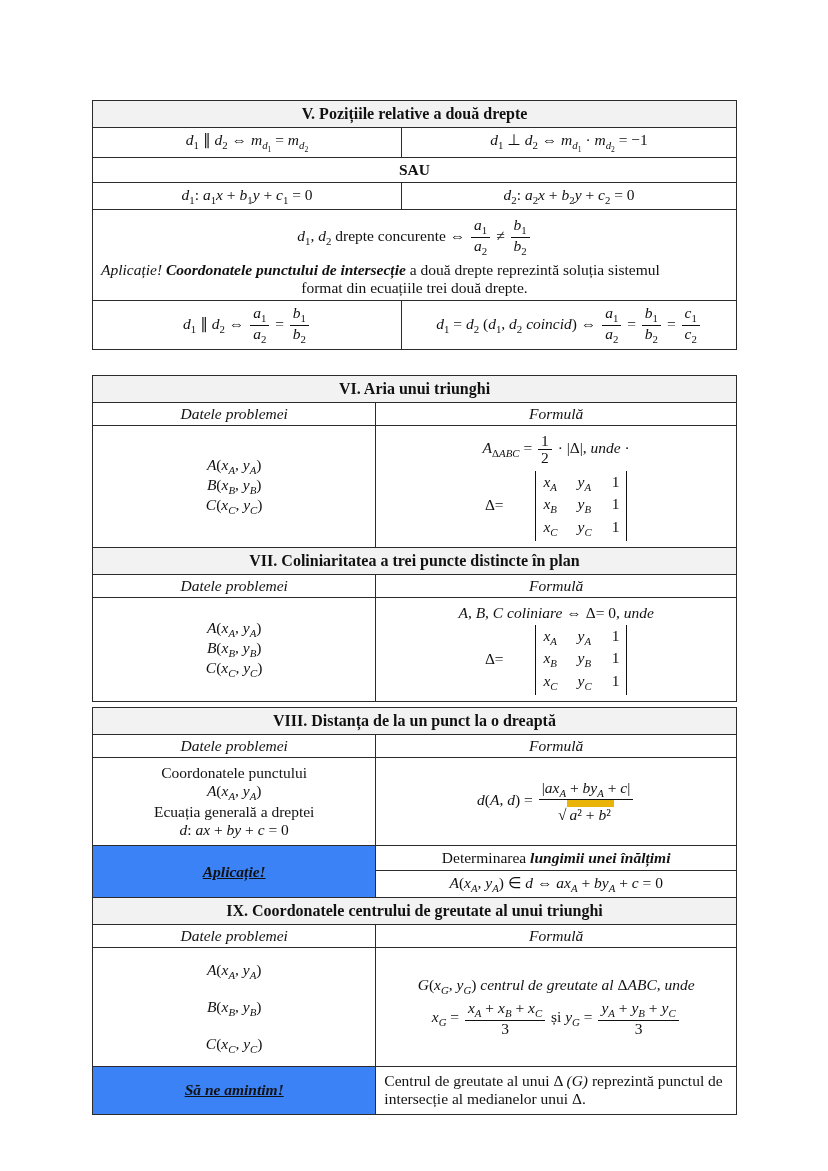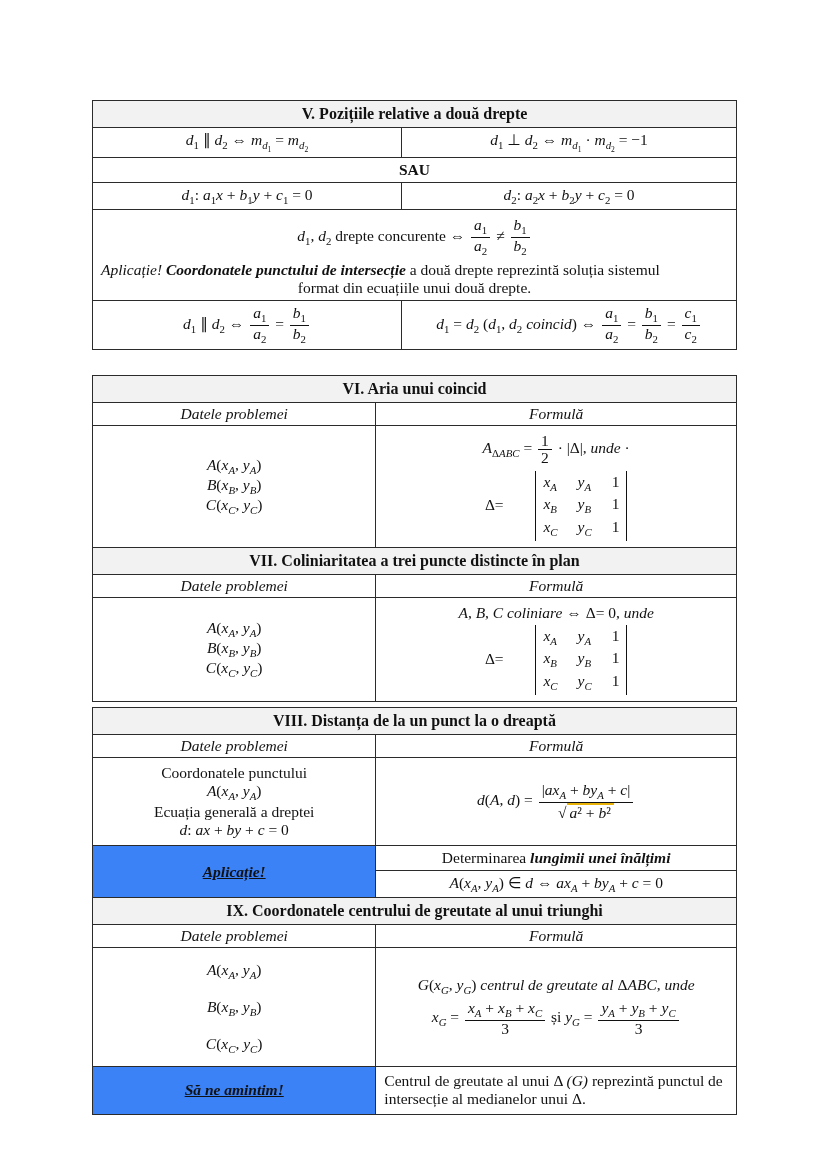--- a/index.html
+++ b/index.html
@@ -19,21 +19,21 @@
   .sau { font-weight:bold; }
   .c48 { width:48%; }
   .c44 { width:44%; }
   sub { font-size:70%; }
   .frac { display:inline-block; vertical-align:middle; text-align:center; line-height:1.05; margin:1px 2px; }
   .frac .num { display:block; border-bottom:1px solid #111; padding:0 3px; }
   .frac .den { display:block; padding:0 3px; }
   .det { display:inline-grid; grid-template-columns:auto auto auto; column-gap:20px;
          border-left:1px solid #111; border-right:1px solid #111; padding:1px 7px;
          vertical-align:middle; text-align:left; line-height:1.35;margin-left:28px; }
-  .radicand { display:inline-block; border-top:2px solid #eab308; padding:0 3px;text-align:right; }
+  .radicand { display:inline-block; border-top:7px solid #eab308; padding:0 3px;text-align:right; }
   .callout { background:#3b82f6; }
   .callout-label { font-weight:bold; font-style:italic; text-decoration:underline; }
   .mathline { margin:3px 0; }
   .obs-left { text-align:left; margin-top:3px; }
   .center { text-align:center; }
   .left-cell { text-align:left; }
   .spaced { line-height:2.4; }
   tr.h46 > td { height:46px; }
   tr.h116 > td { height:116px; }
   tr.h96 > td { height:96px; }
@@ -60,36 +60,36 @@
         <td colspan="2" class="sau">SAU</td>
       </tr>
       <tr>
         <td><i>d</i><sub>1</sub>: <i>a</i><sub>1</sub><i>x</i> + <i>b</i><sub>1</sub><i>y</i> + <i>c</i><sub>1</sub> = 0</td>
         <td><i>d</i><sub>2</sub>: <i>a</i><sub>2</sub><i>x</i> + <i>b</i><sub>2</sub><i>y</i> + <i>c</i><sub>2</sub> = 0</td>
       </tr>
       <tr>
         <td colspan="2">
           <div class="center mathline"><i>d</i><sub>1</sub>, <i>d</i><sub>2</sub> drepte concurente ⇔ <span class="frac"><span class="num"><i>a</i><sub>1</sub></span><span class="den"><i>a</i><sub>2</sub></span></span> ≠ <span class="frac"><span class="num"><i>b</i><sub>1</sub></span><span class="den"><i>b</i><sub>2</sub></span></span></div>
           <div class="obs-left"><i>Aplicație!</i> <b><i>Coordonatele punctului de intersecție</i></b> a două drepte reprezintă soluția sistemul</div>
-          <div class="center">format din ecuațiile unui două drepte.</div>
+          <div class="center">format din ecuațiile trei două drepte.</div>
         </td>
       </tr>
       <tr class="h46">
         <td><i>d</i><sub>1</sub> ∥ <i>d</i><sub>2</sub> ⇔ <span class="frac"><span class="num"><i>a</i><sub>1</sub></span><span class="den"><i>a</i><sub>2</sub></span></span> = <span class="frac"><span class="num"><i>b</i><sub>1</sub></span><span class="den"><i>b</i><sub>2</sub></span></span></td>
         <td><i>d</i><sub>1</sub> = <i>d</i><sub>2</sub> (<i>d</i><sub>1</sub>, <i>d</i><sub>2</sub> <i>coincid</i>) ⇔ <span class="frac"><span class="num"><i>a</i><sub>1</sub></span><span class="den"><i>a</i><sub>2</sub></span></span> = <span class="frac"><span class="num"><i>b</i><sub>1</sub></span><span class="den"><i>b</i><sub>2</sub></span></span> = <span class="frac"><span class="num"><i>c</i><sub>1</sub></span><span class="den"><i>c</i><sub>2</sub></span></span></td>
       </tr>
     </tbody>
       </table>
   </div>
 
   <div class="block" style="top:375px">
     <table>
       <tbody>
           <tr>
-        <td colspan="2" class="thead">VI. Aria unui coincid</td>
+        <td colspan="2" class="thead">VI. Aria unui triunghi</td>
       </tr>
       <tr>
         <td class="colhead c44">Datele problemei</td>
         <td class="colhead">Formulă</td>
       </tr>
       <tr class="h116">
         <td><i>A</i>(<i>x</i><sub><i>A</i></sub>, <i>y</i><sub><i>A</i></sub>)<br><i>B</i>(<i>x</i><sub><i>B</i></sub>, <i>y</i><sub><i>B</i></sub>)<br><i>C</i>(<i>x</i><sub><i>C</i></sub>, <i>y</i><sub><i>C</i></sub>)</td>
         <td>
           <div class="mathline"><i>A</i><sub>Δ<i>ABC</i></sub> = <span class="frac"><span class="num">1</span><span class="den">2</span></span> · |Δ|, <i>unde</i> ·</div>
           <div class="mathline">Δ= <span class="det">

